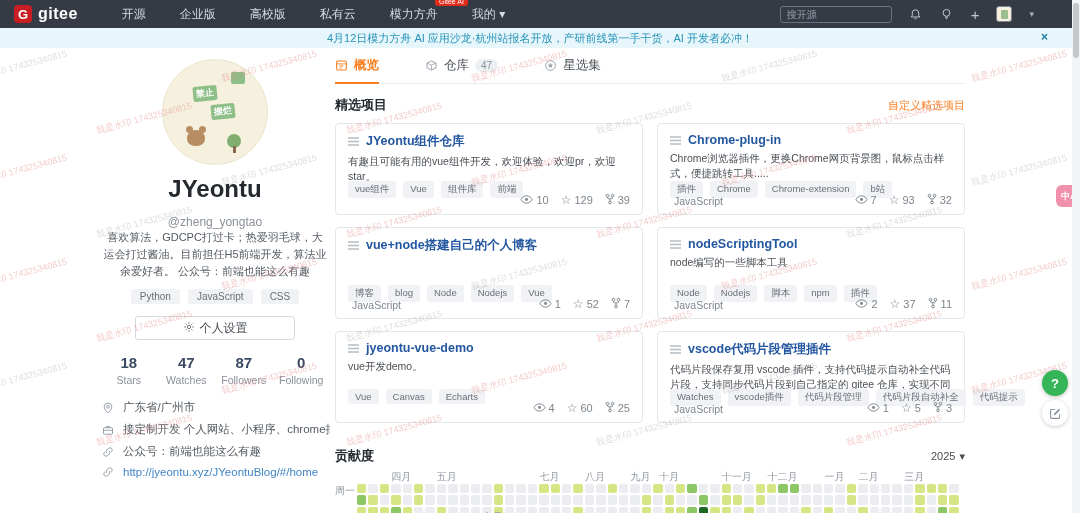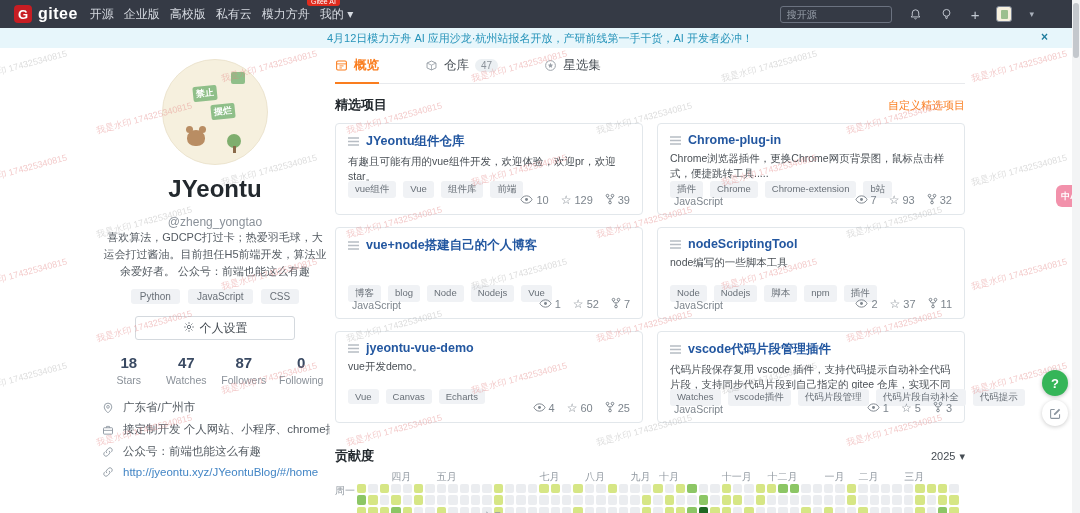--- a/index.html
+++ b/index.html
@@ -7,21 +7,21 @@
     font-family:"Liberation Sans","DejaVu Sans",sans-serif; }
   body { position:relative; }
 
   
   .navbar { position:absolute; left:0; top:0; width:1080px; height:28px; background:#353a45;
     display:flex; align-items:center; padding:0 14px; z-index:20; }
   .logo { display:flex; align-items:center; gap:6px; cursor:pointer; }
   .logo-g { width:18px; height:18px; background:#c71d23; border-radius:4px; color:#fff;
     font-weight:bold; font-size:13px; display:flex; align-items:center; justify-content:center; }
   .logo-txt { color:#fff; font-weight:bold; font-size:16px; letter-spacing:.5px; }
-  .nav-items { display:flex; align-items:center; margin-left:12px; gap:10px; }
+  .nav-items { display:flex; align-items:center; margin-left:44px; gap:34px; }
   .nav-item { color:#d6dae1; font-size:12px; cursor:pointer; position:relative; white-space:nowrap; }
   .ai-badge { position:absolute; top:-9px; right:-30px; background:#e02b1d; color:#fff; font-size:7px;
     padding:1px 4px; border-radius:3px; white-space:nowrap; }
   .nav-right { margin-left:auto; display:flex; align-items:center; gap:17px; padding-right:32px; }
   .nav-search { width:112px; height:17px; background:transparent; border:1px solid #6b7280;
     border-radius:3px; color:#cdd2da; font-size:10px; padding:0 6px; outline:none; }
   .nav-search::placeholder { color:#99a0ab; }
   .nav-ico { color:#c3c9d2; width:14px; height:14px; cursor:pointer; display:flex; align-items:center; justify-content:center; }
   .plus-glyph { font-size:15px; color:#c3c9d2; cursor:pointer; line-height:1; }
   .nav-avatar { width:16px; height:16px; border-radius:3px; background:#f6f0de; border:1px solid #7d8594;

